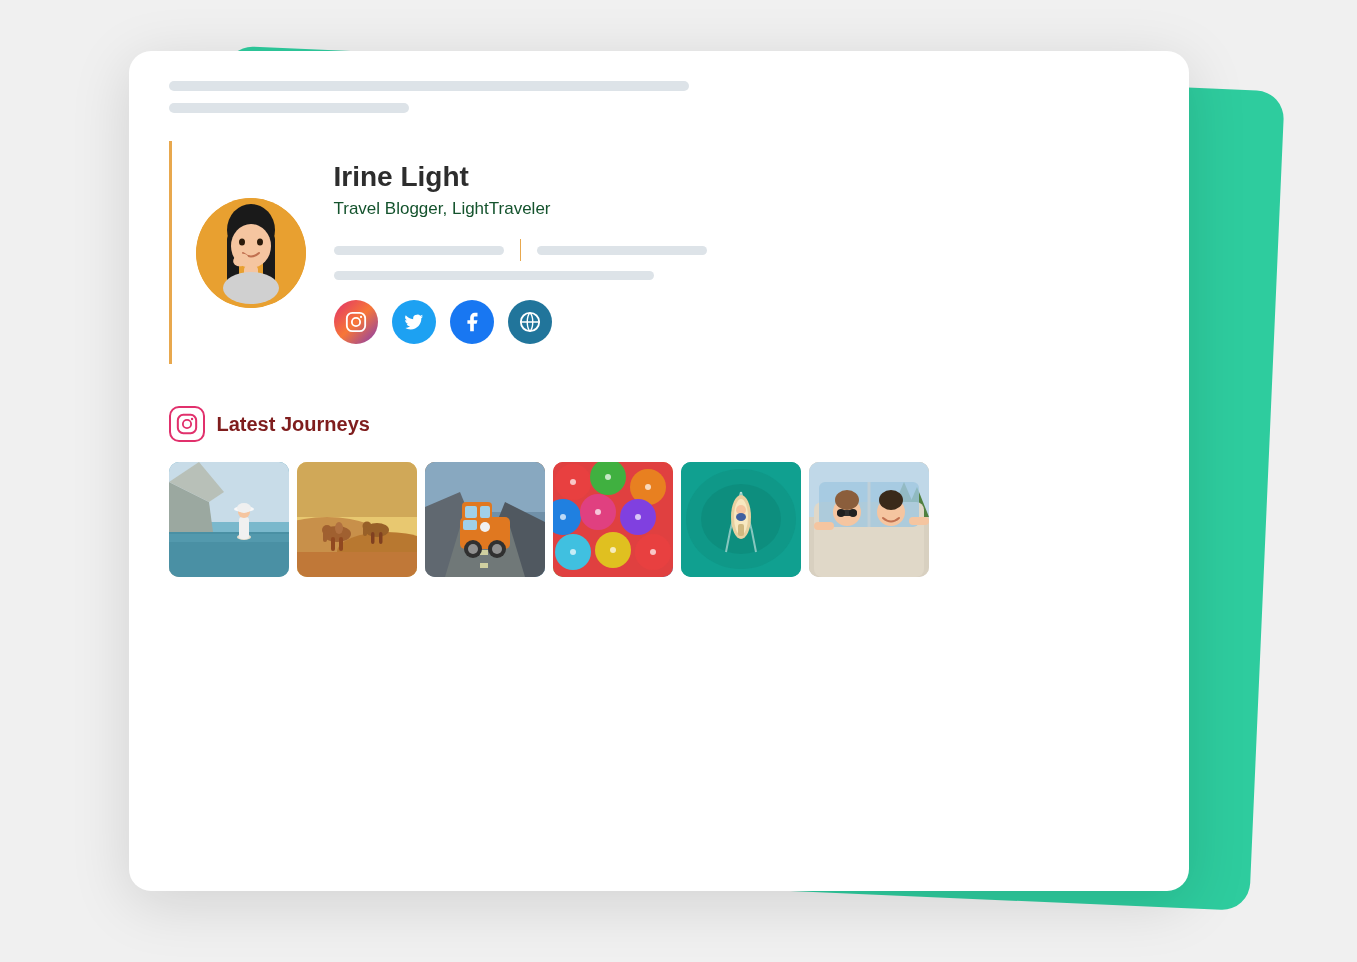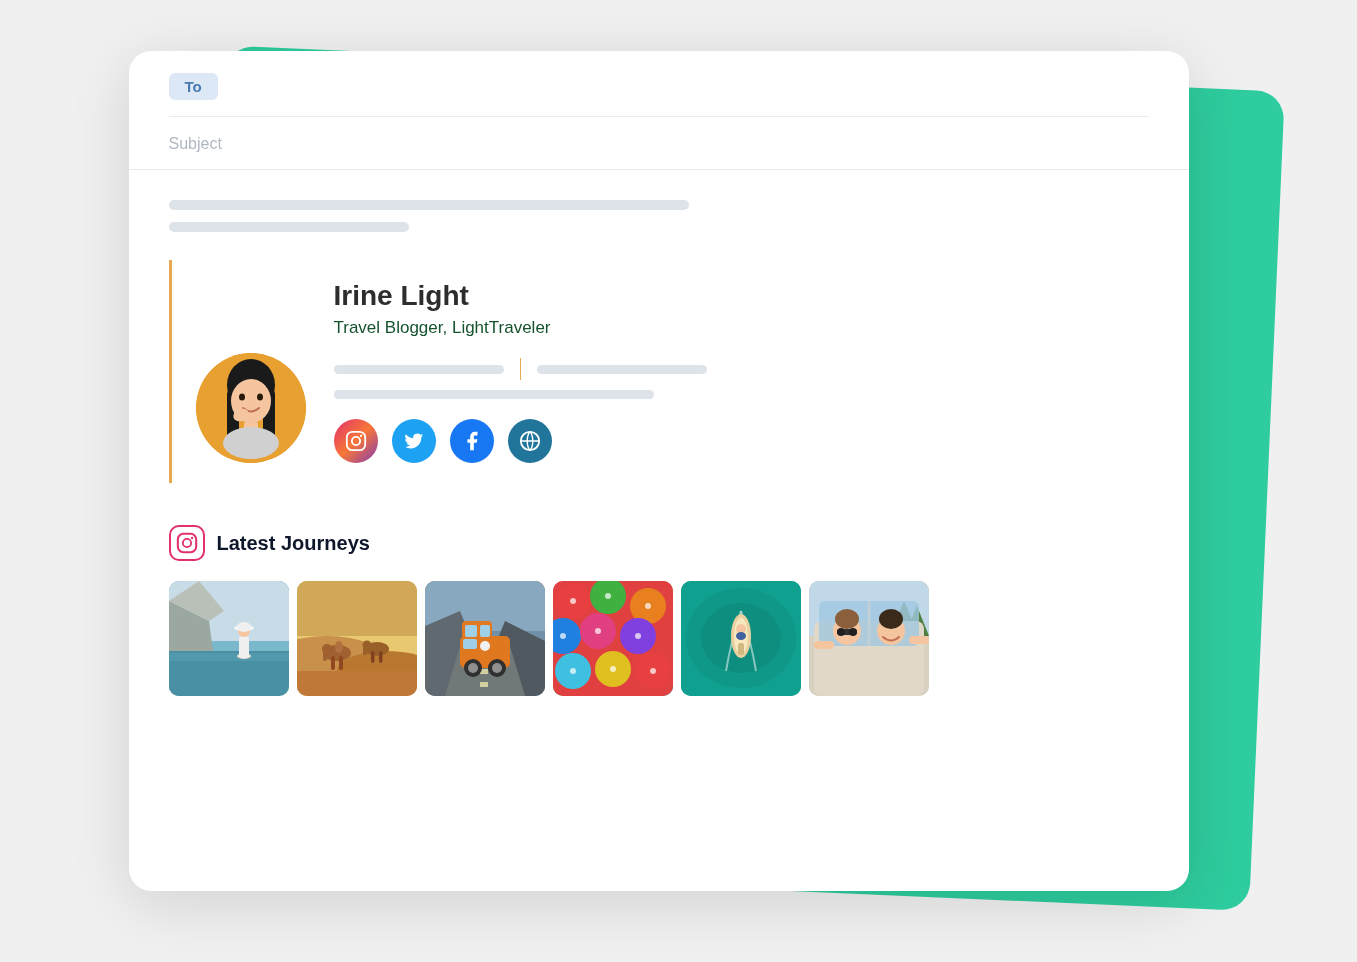--- a/index.html
+++ b/index.html
@@ -81,21 +81,21 @@
 
     .text-line {
       height: 10px;
       background: #dde3e8;
       border-radius: 5px;
       margin-bottom: 12px;
     }
 
     .signature-block {
       display: flex;
-      align-items: flex-end;
+      align-items: center;
       gap: 28px;
       padding: 20px 0 20px 0;
       border-left: 3px solid #e8a84e;
       padding-left: 24px;
       margin-bottom: 32px;
     }
 
     .avatar-circle {
       width: 110px;
       height: 110px;
@@ -202,21 +202,21 @@
       display: flex;
       align-items: center;
       justify-content: center;
       font-size: 20px;
       background: white;
     }
 
     .lj-title {
       font-size: 20px;
       font-weight: 700;
-      color: #0f172a;
+      color: #7f1d1d;
     }
 
     .photo-grid {
       display: flex;
       gap: 8px;
     }
 
     .photo-thumb {
       width: 120px;
       height: 115px;
@@ -237,28 +237,20 @@
   </style>
 </head>
 <body>
 
 <div class="scene">
 
   <div class="bg-teal-card"></div>
 
   <div class="main-card">
 
-    <div class="email-header">
-      <div class="to-row">
-        <span class="to-badge">To</span>
-      </div>
-      <div class="subject-row">
-        <span>Subject</span>
-      </div>
-    </div>
 
     <div class="email-body">
 
       <div class="text-lines">
         <div class="text-line" style="width: 520px;"></div>
         <div class="text-line" style="width: 240px;"></div>
       </div>
 
       <div class="signature-block">
 

